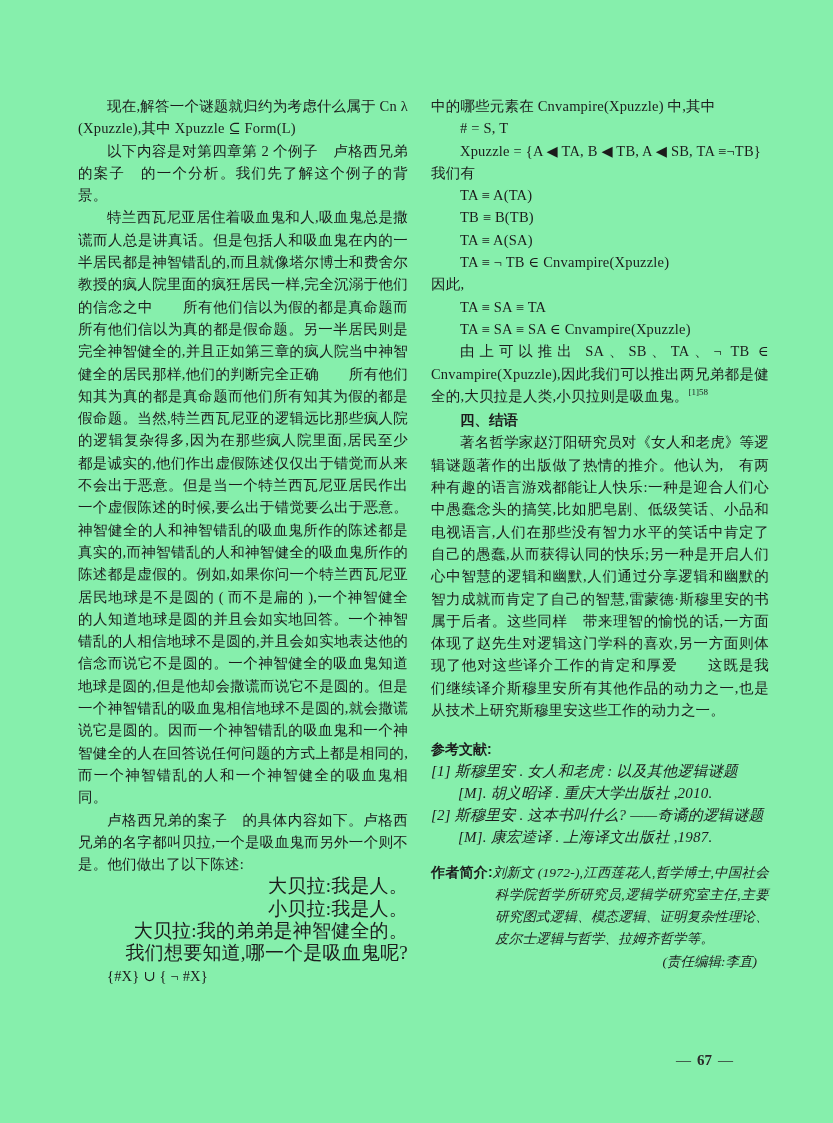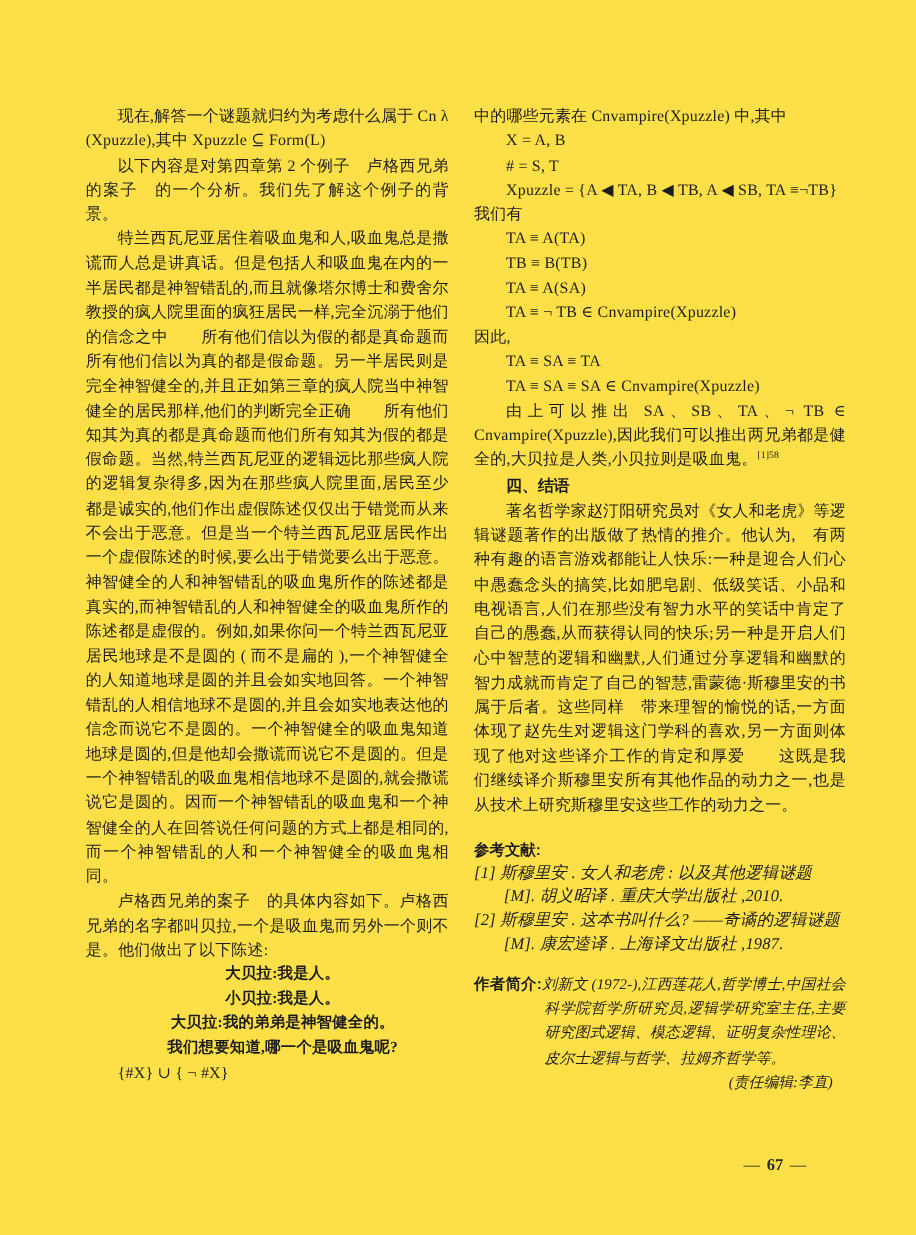--- a/index.html
+++ b/index.html
@@ -1,21 +1,21 @@
 <!DOCTYPE html>
 <html><head>
 <meta charset="utf-8">
 <style>
   html, body { margin: 0; padding: 0; background: #e8e8e8; }
   .page {
     position: relative;
     width: 833px;
     height: 1123px;
     margin: 0 auto;
-    background: #fde047;
+    background: #86efac;
     color: #1c1c1c;
     font-family: "Liberation Serif", "DejaVu Serif", serif;
     overflow: hidden;
   }
   .cols {
     position: absolute;
     left: 78px;
     top: 95px;
     width: 691px;
     display: flex;
@@ -35,26 +35,25 @@
     margin: 0;
     font-size: 14.5px;
     line-height: 22.3px;
     text-align: left;
     text-indent: 2em;
     white-space: nowrap;
     letter-spacing: 0.2px;
   }
   p.stmt {
     margin: 0;
-    font-size: 14px;
+    font-size: 19px;
     line-height: 22.3px;
-    text-align: center;
+    text-align: right;
     text-indent: 2em;
     letter-spacing: 0.2px;
-    font-weight: bold;
   }
   p.sec-heading {
     margin: 2px 0 0 0;
     font-size: 14.5px;
     line-height: 22.3px;
     font-weight: bold;
     text-indent: 2em;
     font-family: "Liberation Sans", "DejaVu Sans", sans-serif;
   }
   sup.cite {
@@ -129,21 +128,20 @@
       <p class="body ind">卢格西兄弟的案子　的具体内容如下。卢格西兄弟的名字都叫贝拉,一个是吸血鬼而另外一个则不是。他们做出了以下陈述:</p>
       <p class="stmt">大贝拉:我是人。</p>
       <p class="stmt">小贝拉:我是人。</p>
       <p class="stmt">大贝拉:我的弟弟是神智健全的。</p>
       <p class="stmt">我们想要知道,哪一个是吸血鬼呢?</p>
       <p class="fml">{#X} ∪ { ¬ #X}</p>
     </div>
 
     <div class="col-r">
       <p class="body">中的哪些元素在 Cnvampire(Xpuzzle) 中,其中</p>
-      <p class="fml">X = A, B</p>
       <p class="fml"># = S, T</p>
       <p class="fml">Xpuzzle = {A ◀ TA, B ◀ TB, A ◀ SB, TA ≡¬TB}</p>
       <p class="body">我们有</p>
       <p class="fml">TA ≡ A(TA)</p>
       <p class="fml">TB ≡ B(TB)</p>
       <p class="fml">TA ≡ A(SA)</p>
       <p class="fml">TA ≡ ¬ TB ∈ Cnvampire(Xpuzzle)</p>
       <p class="body">因此,</p>
       <p class="fml">TA ≡ SA ≡ TA</p>
       <p class="fml">TA ≡ SA ≡ SA ∈ Cnvampire(Xpuzzle)</p>

